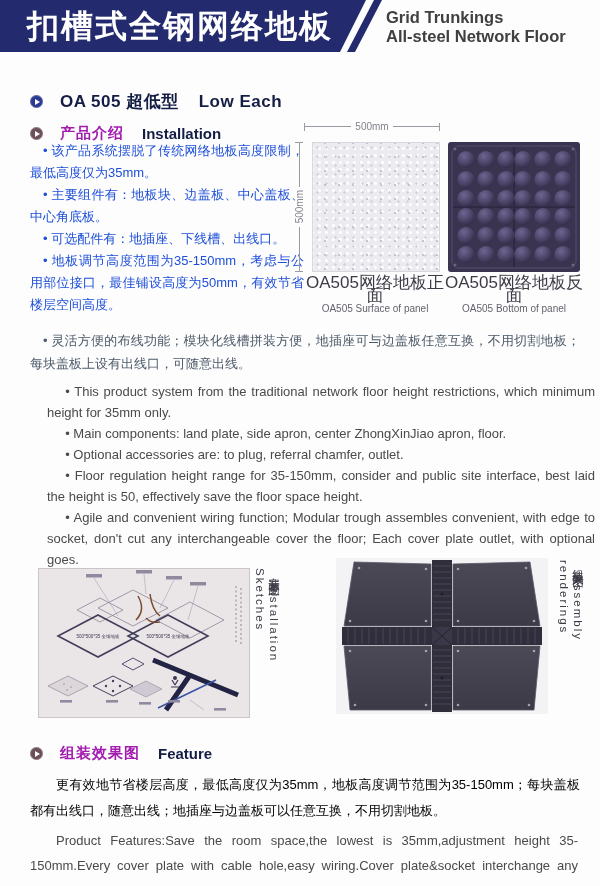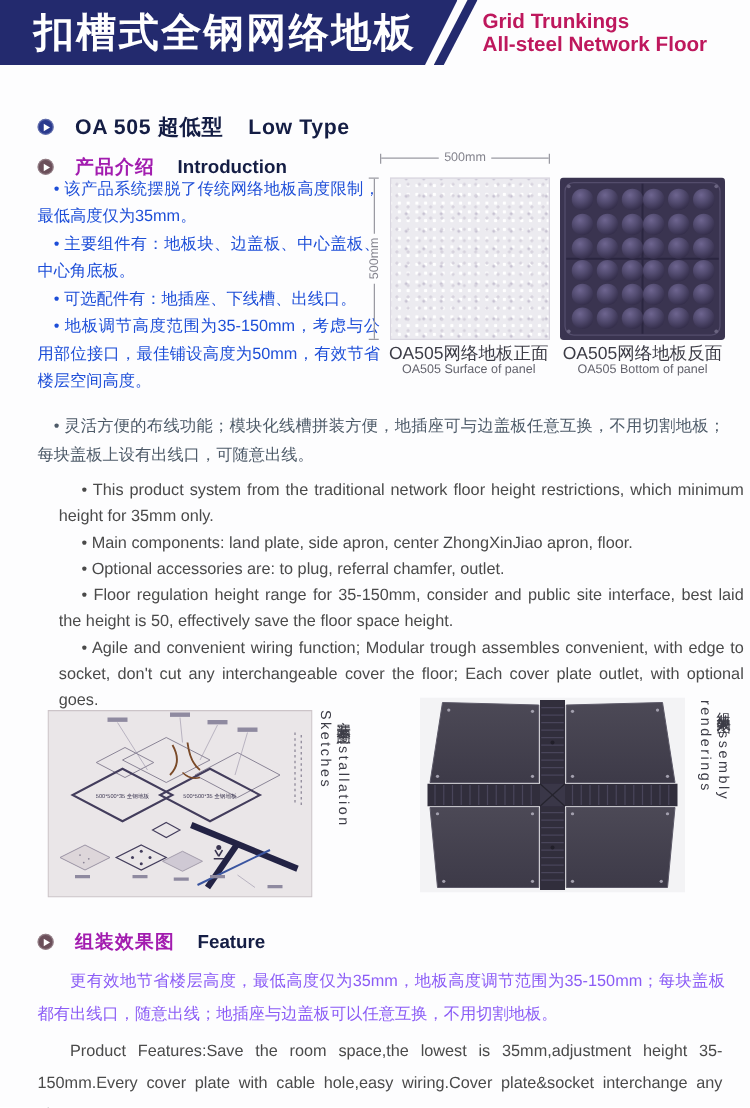--- a/index.html
+++ b/index.html
@@ -6,21 +6,21 @@
   #page{position:relative;width:600px;height:886px;background:#fdfdfe;overflow:hidden;
         font-family:"Liberation Sans","DejaVu Sans",sans-serif;}
 
   
   .banner-main{position:absolute;left:0;top:0;width:366px;height:52px;background:#232a6e;
                clip-path:polygon(0 0,100% 0,calc(100% - 26px) 100%,0 100%);}
   .banner-sliver{position:absolute;left:347px;top:0;width:36px;height:52px;background:#232a6e;
                clip-path:polygon(27px 0,35px 0,8px 100%,0 100%);}
   .banner-title{position:absolute;left:27px;top:5px;color:#ffffff;font-size:32px;font-weight:bold;
                letter-spacing:2px;white-space:nowrap;}
-  .banner-en{position:absolute;left:386px;top:8px;color:#be185d;font-weight:bold;
+  .banner-en{position:absolute;left:386px;top:8px;color:#404040;font-weight:bold;
                font-size:16.5px;line-height:19px;white-space:nowrap;}
 
   
   .hrow{position:absolute;display:flex;align-items:center;gap:10px;}
   .bullet-ic{width:13px;height:13px;border-radius:50%;display:inline-flex;align-items:center;
              justify-content:center;flex:0 0 13px;margin-right:7px;box-shadow:inset 0 0 0 1px rgba(255,255,255,.25);}
   .bullet-ic.navy{background:#2a3a8e;}
   .bullet-ic.maroon{background:#6b4f5a;}
   .bullet-ic i{display:block;width:0;height:0;border-top:3px solid transparent;
              border-bottom:3px solid transparent;border-left:5px solid #ffffff;margin-left:2px;}
@@ -56,32 +56,32 @@
   .surface-panel{position:absolute;left:312px;top:142px;width:126px;height:128px;
       background-color:#ecebf0;border:1px solid #d9d6e0;
       background-image:
         radial-gradient(#d6d2dd 1px,transparent 1.4px),
         radial-gradient(#c7c2d2 1px,transparent 1.4px),
         radial-gradient(#ffffff 1.2px,transparent 1.6px);
       background-size:9px 9px,14px 14px,7px 7px;
       background-position:0 0,5px 7px,3px 2px;}
   .bottom-panel{position:absolute;left:448px;top:142px;width:132px;height:130px;}
   .fig-cap{position:absolute;text-align:center;line-height:13px;}
-  .fig-cap .c1{font-size:14px;color:#3c3c46;}
+  .fig-cap .c1{font-size:17px;color:#3c3c46;}
   .fig-cap .c2{font-size:10px;color:#63636d;}
 
   
   .sketch-box{position:absolute;left:38px;top:568px;width:212px;height:150px;}
   .vcap{position:absolute;writing-mode:vertical-rl;text-orientation:mixed;font-size:11.5px;
         color:#3c3c46;letter-spacing:2px;}
   .render-box{position:absolute;left:336px;top:558px;width:212px;height:156px;}
 
   
   .feat-cn{position:absolute;left:30px;top:772px;width:550px;font-size:13px;line-height:26px;
-        color:#8b5cf6;text-align:justify;}
+        color:#000000;text-align:justify;}
   .feat-cn p{margin:0;text-indent:2em;}
   .feat-en{position:absolute;left:30px;top:828px;width:548px;font-size:13px;line-height:25px;
         color:#4a4a4a;text-align:justify;}
   .feat-en p{margin:0;text-indent:2em;}
 </style>
 </head>
 <body>
 
 <div id="page">
 
@@ -92,29 +92,29 @@
   <div class="banner-en">
     <div>Grid Trunkings</div>
     <div>All-steel Network Floor</div>
   </div>
 
   <div class="hrow" style="left:30px;top:90px;">
     <span class="bullet-ic navy">
         <i></i>
       </span>
     <span class="h-main">OA 505 超低型</span>
-    <span class="h-main" style="margin-left:10px;">Low Type</span>
+    <span class="h-main" style="margin-left:10px;">Low Each</span>
   </div>
 
   <div class="hrow" style="left:30px;top:124px;">
     <span class="bullet-ic maroon">
         <i></i>
       </span>
     <span class="h-cn">产品介绍</span>
-    <span class="h-en">Introduction</span>
+    <span class="h-en">Installation</span>
   </div>
 
   <div class="cn-col">
     <p>• 该产品系统摆脱了传统网络地板高度限制，最低高度仅为35mm。</p>
     <p>• 主要组件有：地板块、边盖板、中心盖板、中心角底板。</p>
     <p>• 可选配件有：地插座、下线槽、出线口。</p>
     <p>• 地板调节高度范围为35-150mm，考虑与公用部位接口，最佳铺设高度为50mm，有效节省楼层空间高度。</p>
   </div>
   <div class="cn-full">
     <p>• 灵活方便的布线功能；模块化线槽拼装方便，地插座可与边盖板任意互换，不用切割地板；每块盖板上设有出线口，可随意出线。</p>

